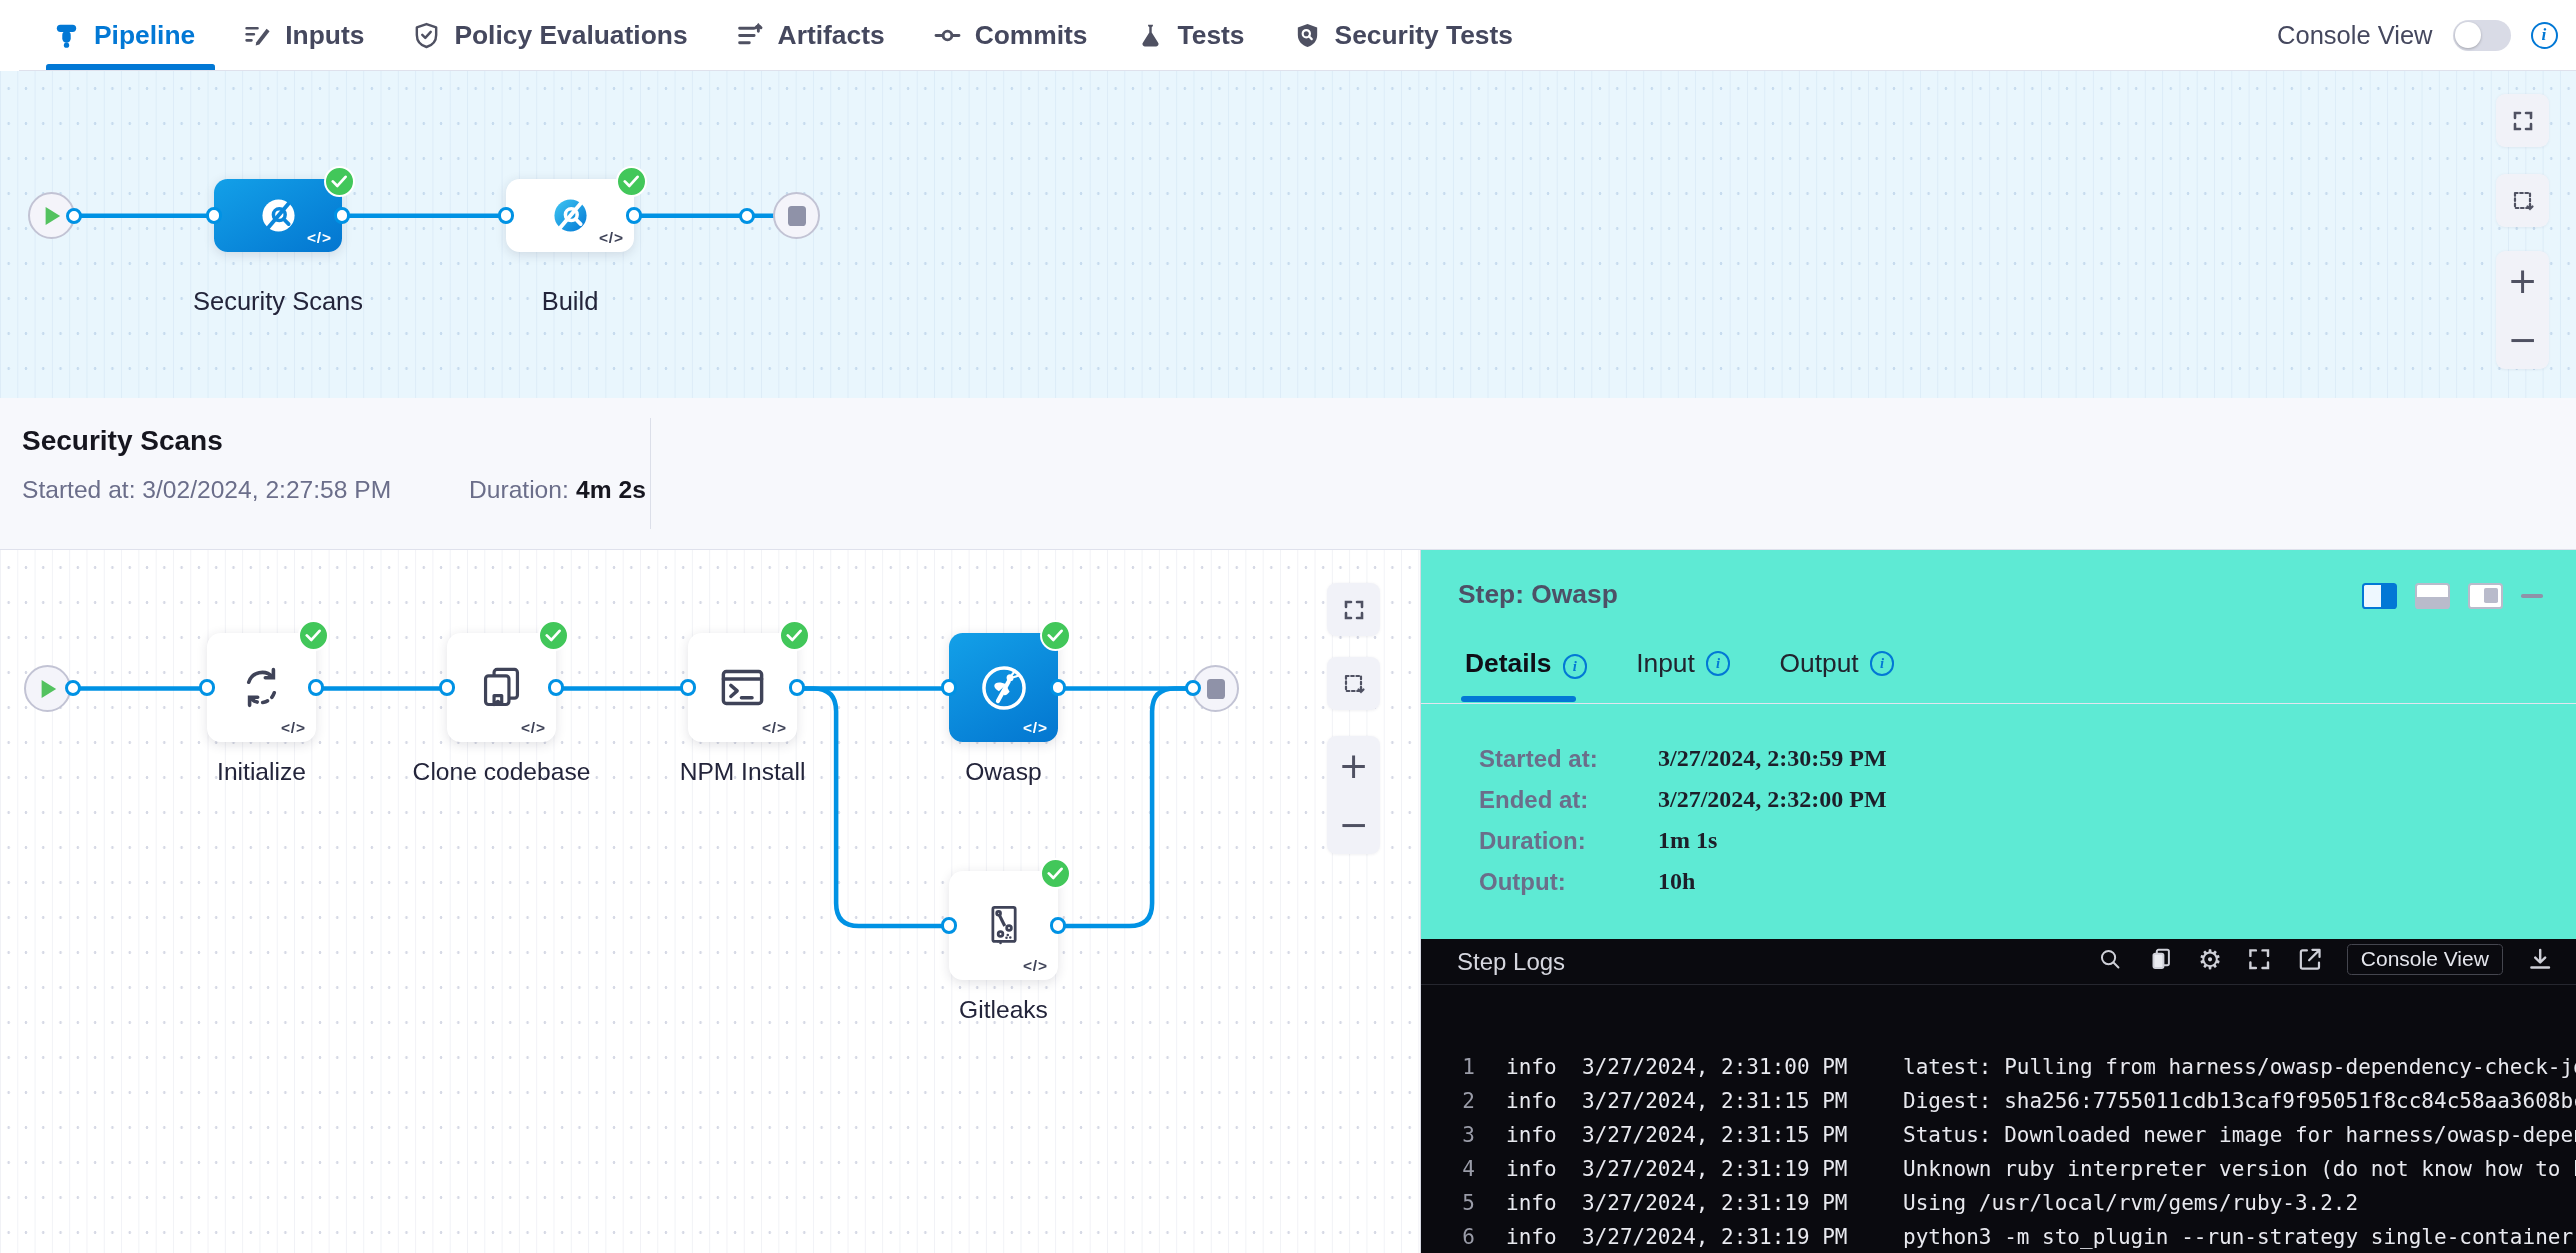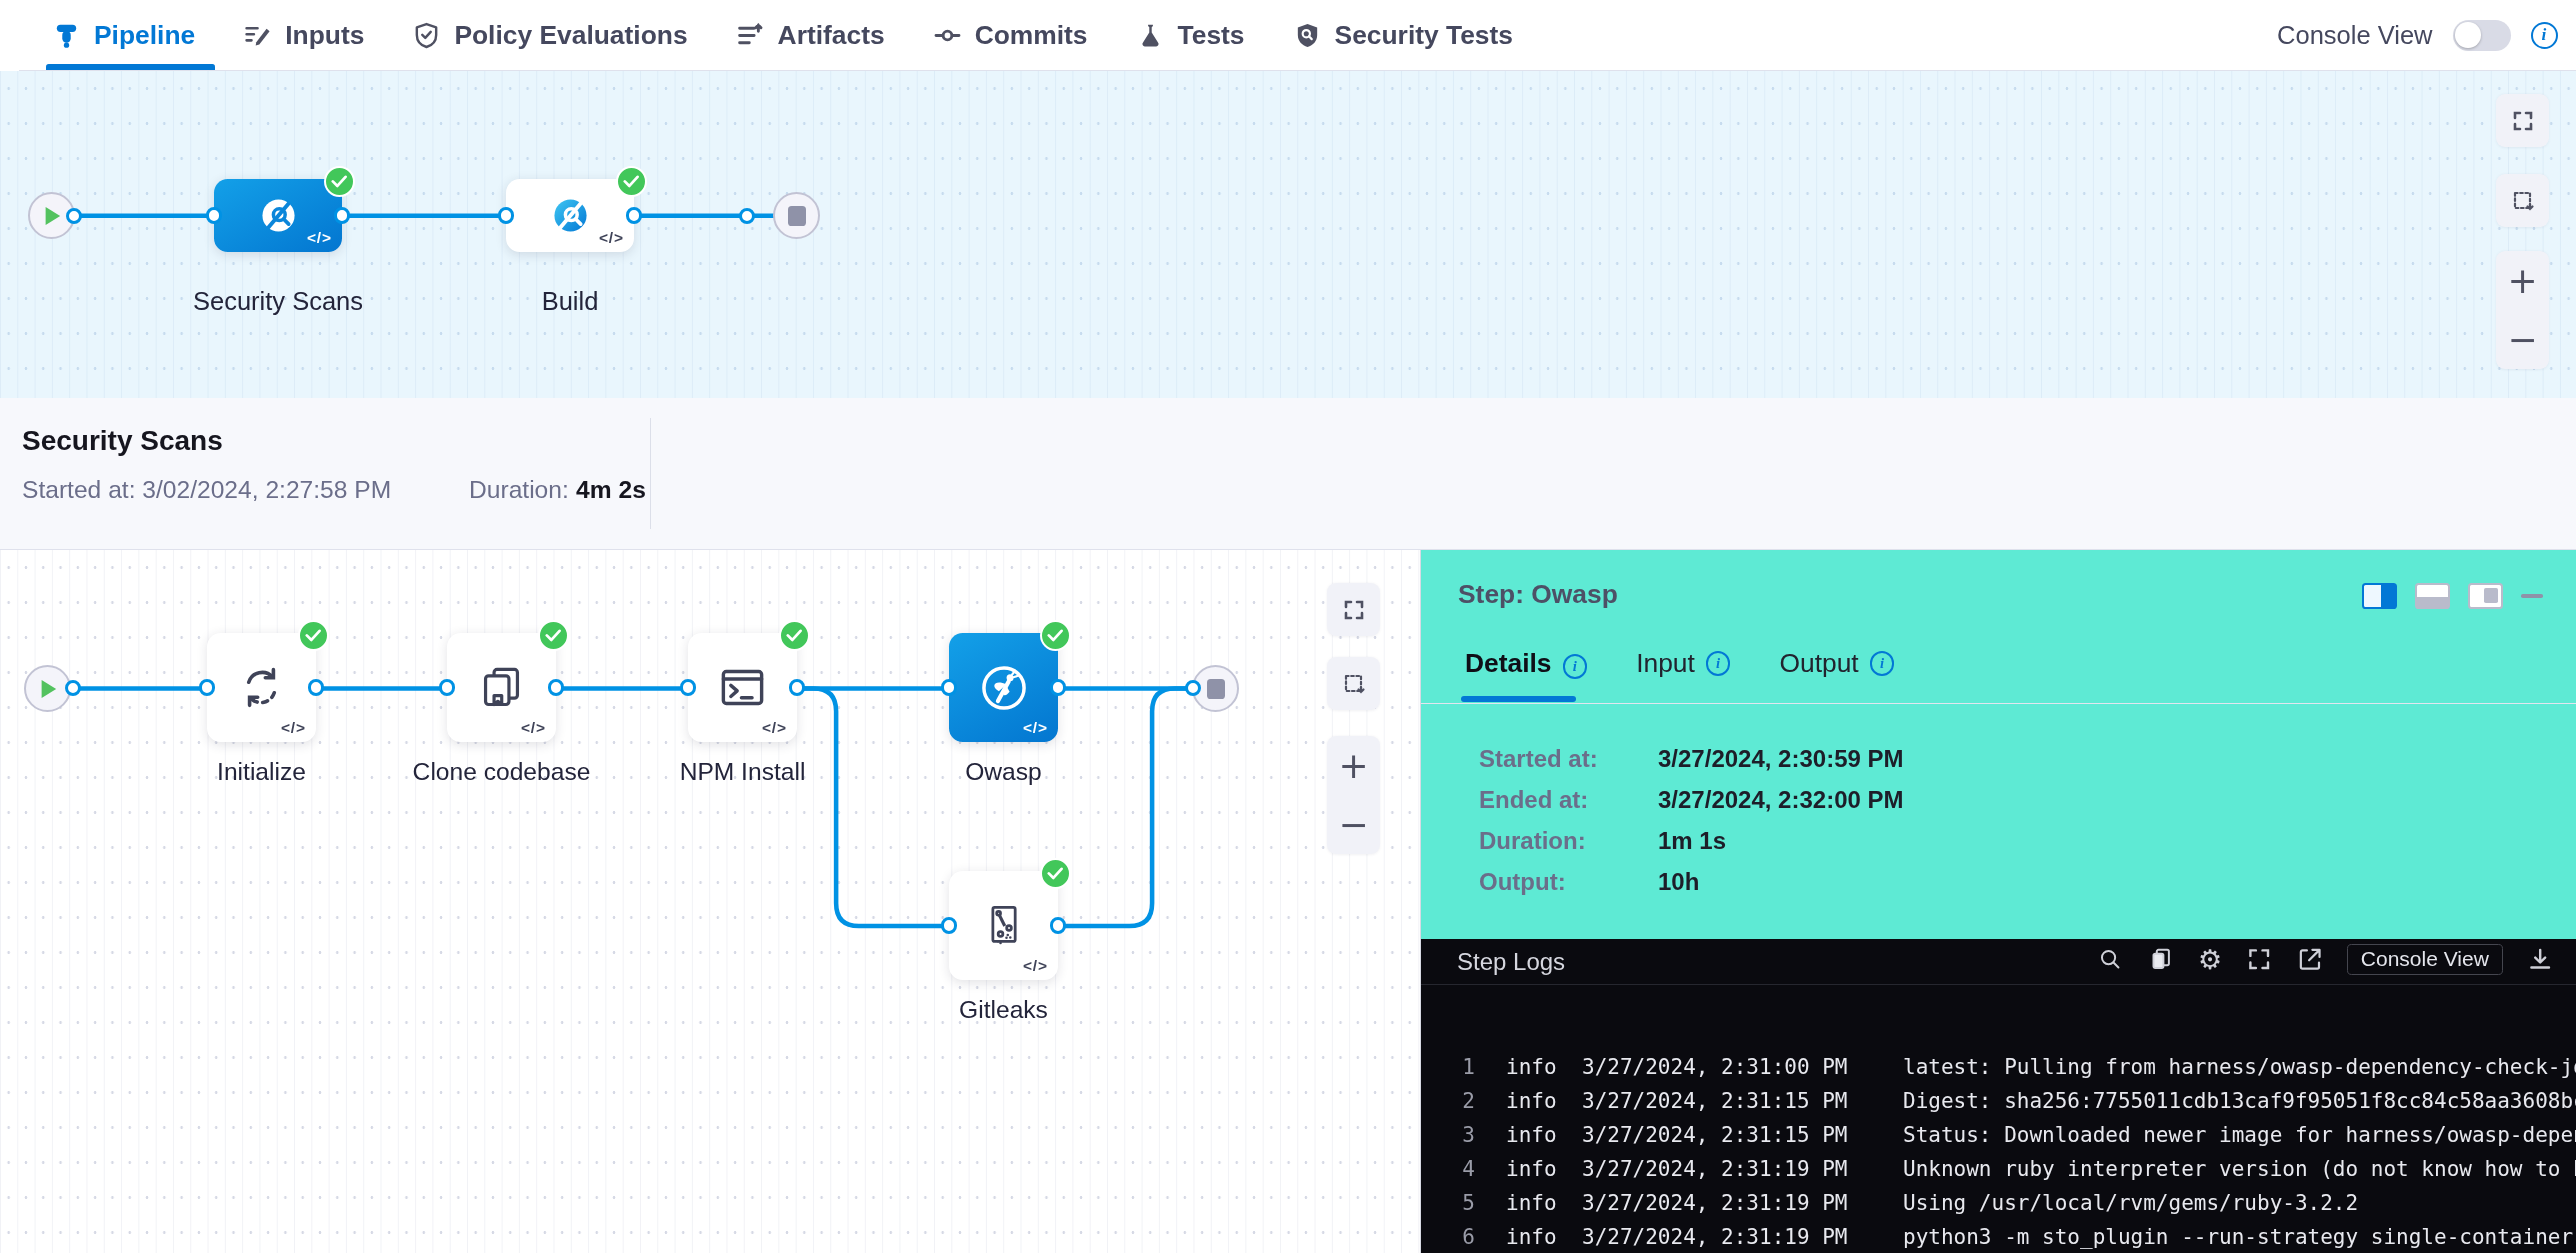--- a/index.html
+++ b/index.html
@@ -103,21 +103,21 @@
   .ptab { display:flex; align-items:center; gap:11px; font-size:26.4px; color:#22232e; cursor:pointer; }
   .ptab.active { font-weight:700; color:#0f0f17;align-items:flex-end; }
   .tab-info { width:24.6px; height:24.6px; border-radius:50%; border:2.3px solid #0278d5; color:#0278d5;
     font-size:14.6px; font-weight:700; display:flex; align-items:center; justify-content:center;
     font-family:"Liberation Serif", serif; font-style:italic; }
   .tab-underline { position:absolute; left:40px; top:146px; width:115px; height:6.4px; border-radius:3.6px; background:#0278d5; }
   .tabs-border { position:absolute; left:0; top:153px; width:100%; height:0.9px; background:#e3e5ef; }
   .details { position:absolute; left:58px; top:195px; }
   .drow { display:flex; height:41px; font-size:24px; }
   .dlabel { width:179px; color:#6b6e8a; font-weight:600; }
-  .dvalue { color:#1d1e29; font-weight:700; }
+  .dvalue { color:#1d1e29; font-weight:700;font-family:Liberation Serif, serif; }
 
   
   .logs { position:absolute; left:0; top:389px; width:1156px; height:352px; background:#0a0a0f; color:#e8e9ef; }
   .logs-header { position:absolute; left:0; top:0; width:100%; height:46px; border-bottom:0.9px solid #26272f; }
   .logs-title { position:absolute; left:36px; top:9px; font-size:24px; color:#d6d7df; }
   .logs-icons { position:absolute; right:24px; top:4.6px; display:flex; align-items:center; gap:24px; color:#cfd0d8; }
   .logs-icons svg { width:26.4px; height:26.4px; display:block; }
   .gear-glyph { font-size:27px; line-height:1; color:#cfd0d8; cursor:pointer;
     font-family:"DejaVu Sans", sans-serif; }
   .console-btn { border:1.8px solid #45464f; border-radius:4.6px; padding:2.7px 12.8px; font-size:21px;

